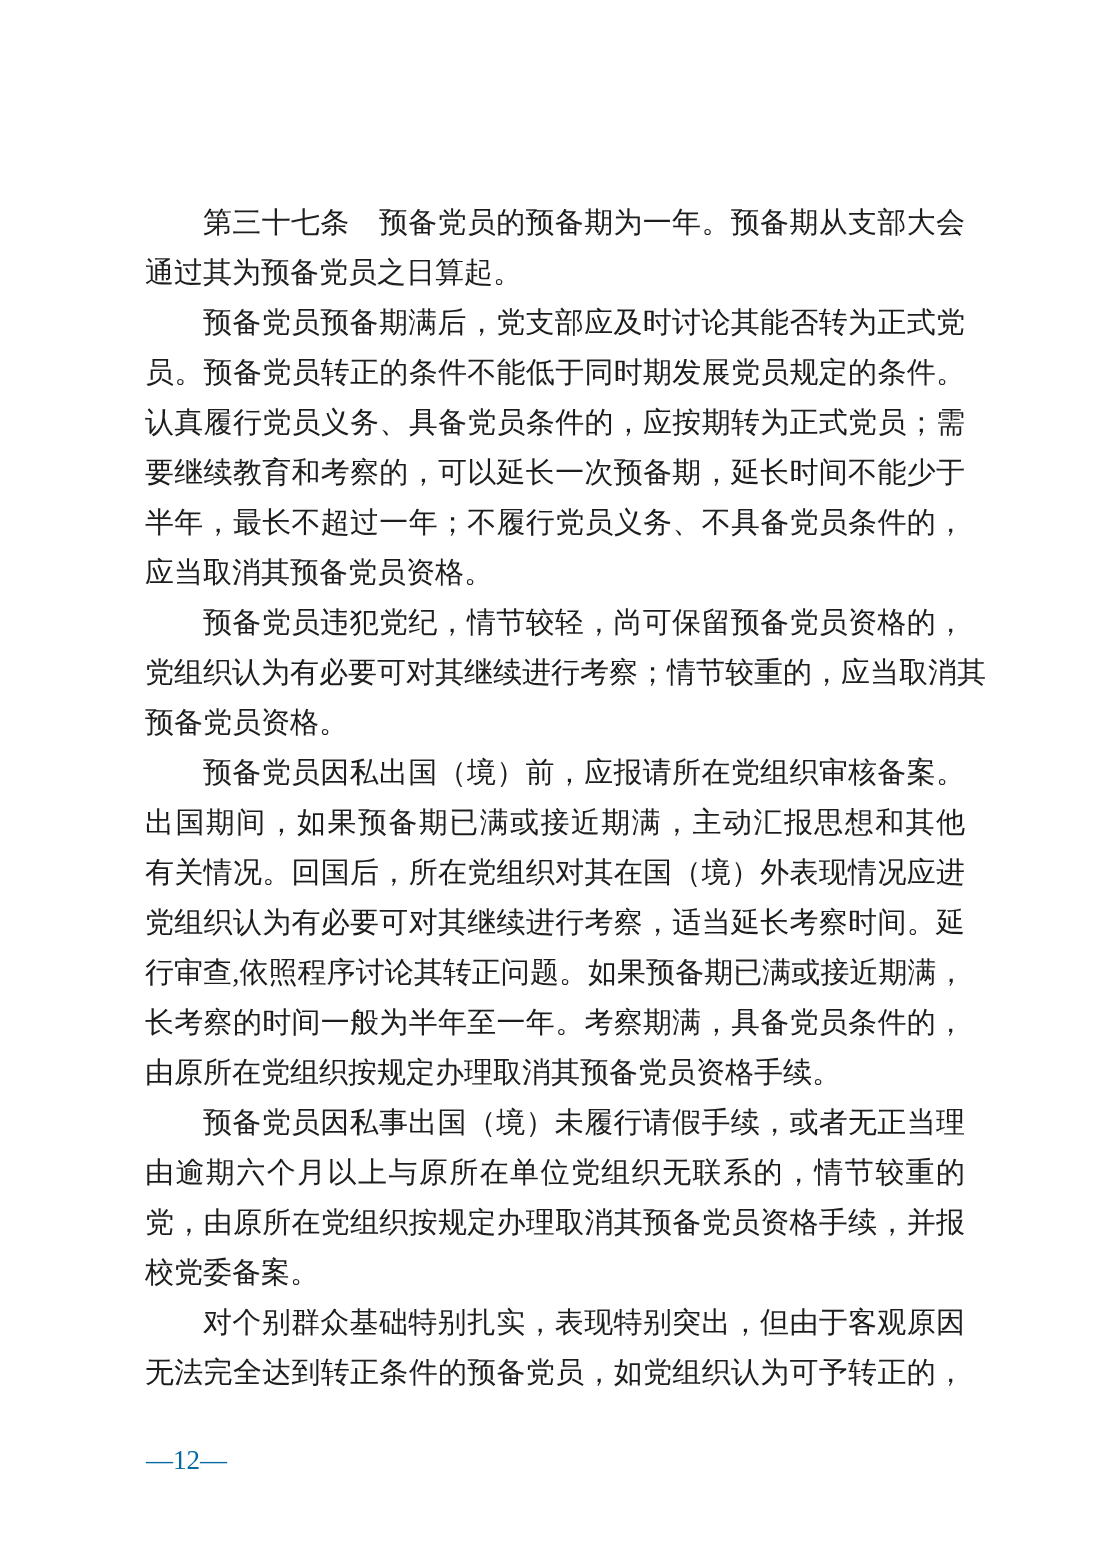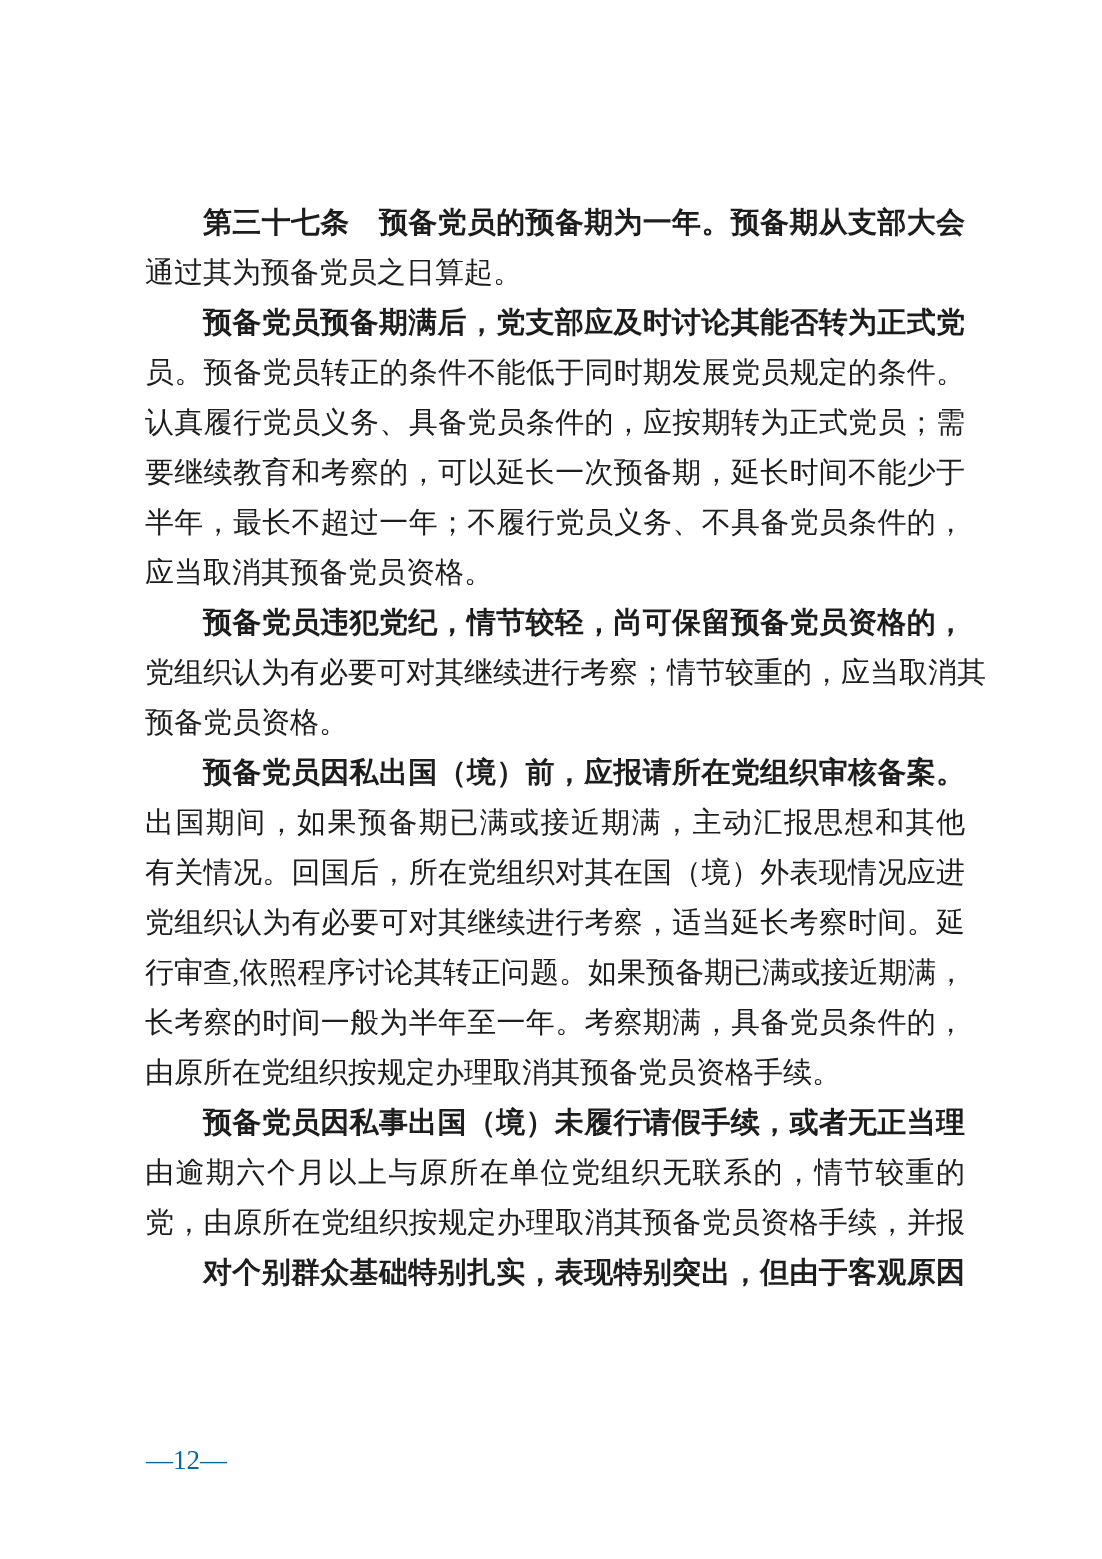--- a/index.html
+++ b/index.html
@@ -26,21 +26,21 @@
   }
   .para { margin: 0; padding: 0; }
   .ln {
     height: 50px;
     white-space: nowrap;
     text-align: justify;
     text-align-last: justify;
     overflow: visible;
   }
   .ln.end { text-align-last: left; }
-  .ln.ind { text-indent: 58px; font-weight: bold; }
+  .ln.ind { text-indent: 58px; }
   .ln.tight { letter-spacing: -0.6px; }
   .footer-page-number {
     position: absolute;
     left: 146px;
     top: 1444px;
     font-size: 27px;
     line-height: 32px;
     color: #0369a1;
   }
 </style>
@@ -78,23 +78,25 @@
       <div class="ln">党组织认为有必要可对其继续进行考察，适当延长考察时间。延</div>
       <div class="ln tight">行审查,依照程序讨论其转正问题。如果预备期已满或接近期满，</div>
       <div class="ln">长考察的时间一般为半年至一年。考察期满，具备党员条件的，</div>
       <div class="ln end">由原所在党组织按规定办理取消其预备党员资格手续。</div>
     </div>
 
     <div class="para">
       <div class="ln ind">预备党员因私事出国（境）未履行请假手续，或者无正当理</div>
       <div class="ln">由逾期六个月以上与原所在单位党组织无联系的，情节较重的</div>
       <div class="ln">党，由原所在党组织按规定办理取消其预备党员资格手续，并报</div>
+      <div class="ln end">校党委备案。</div>
     </div>
 
     <div class="para">
       <div class="ln ind">对个别群众基础特别扎实，表现特别突出，但由于客观原因</div>
+      <div class="ln">无法完全达到转正条件的预备党员，如党组织认为可予转正的，</div>
     </div>
 
   </div>
 
   <div class="footer-page-number">—12—</div>
 
 </div>
 
 </body></html>

